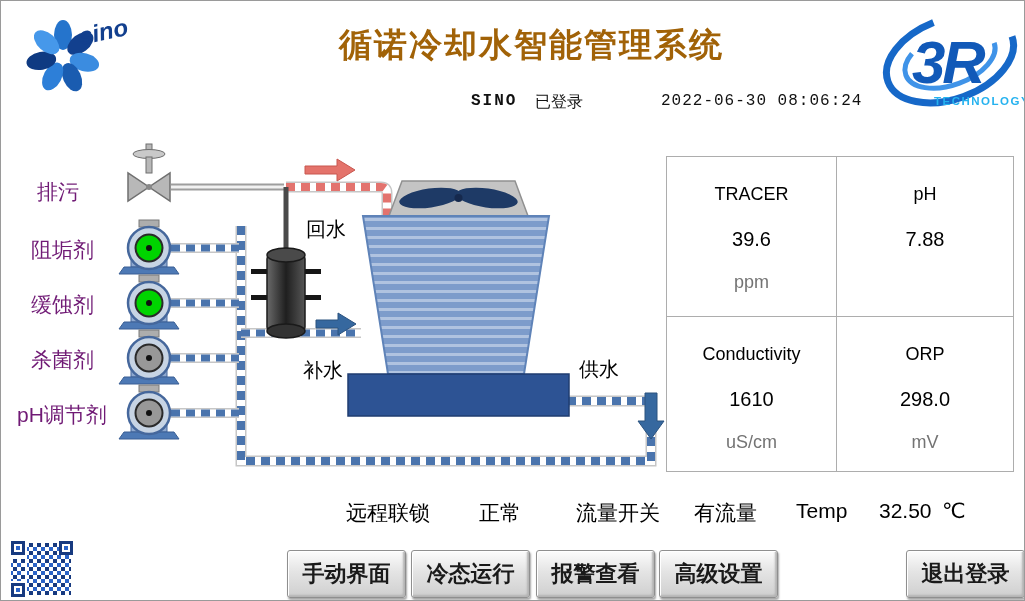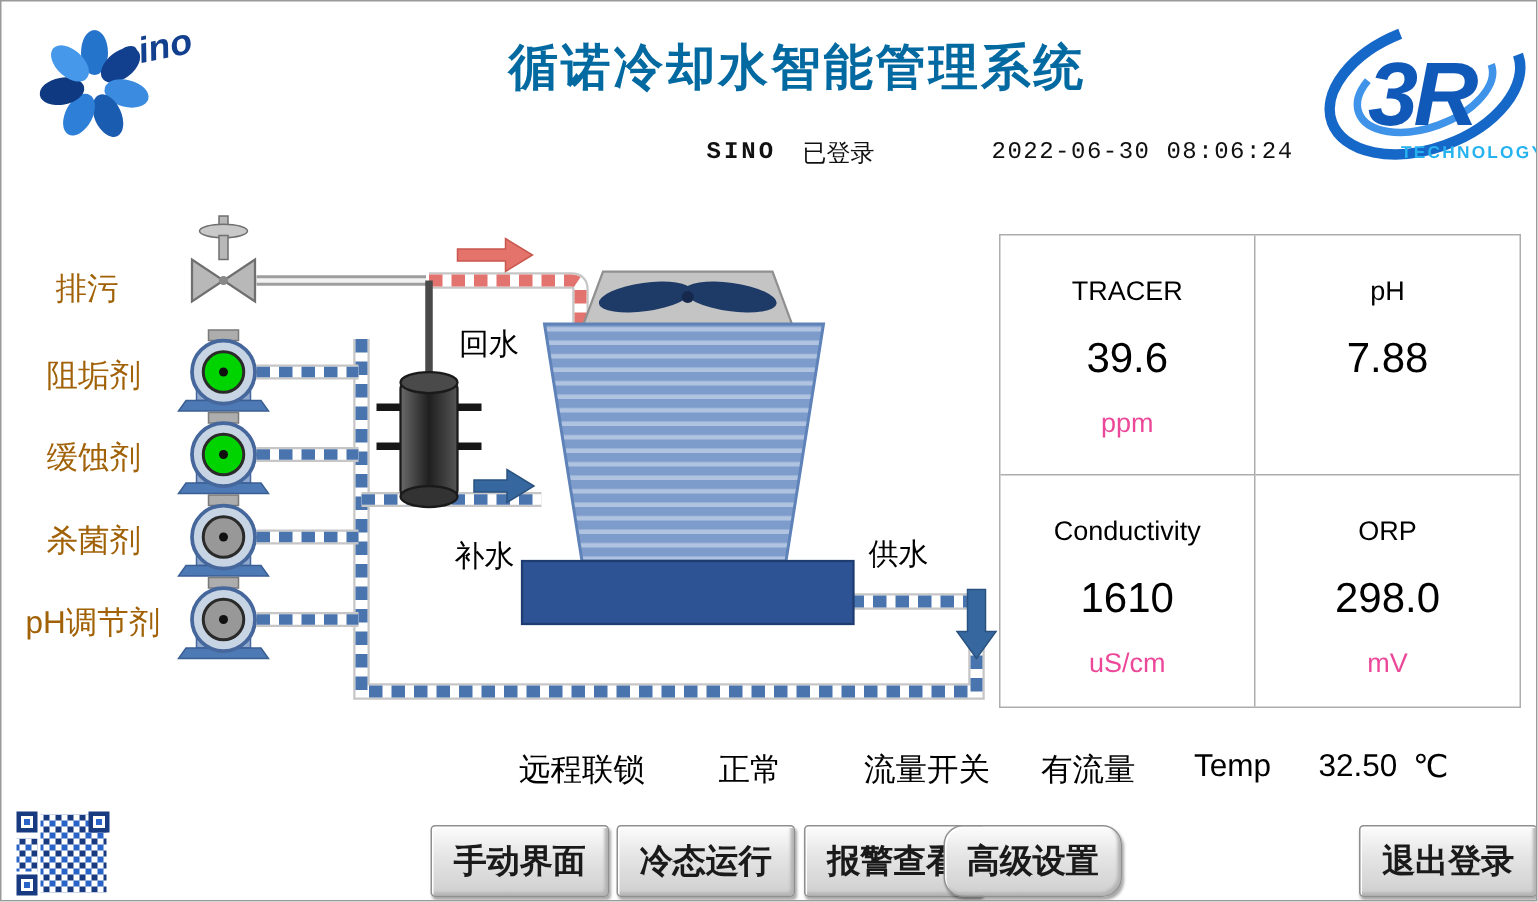--- a/index.html
+++ b/index.html
@@ -1,33 +1,33 @@
 <!DOCTYPE html>
 <html><head>
 <meta charset="utf-8">
 <style>
   html,body{margin:0;padding:0;background:#d7d7d7;font-family:"Liberation Sans","DejaVu Sans",sans-serif;}
   #screen{position:relative;width:1025px;height:601px;background:#ffffff;border:1px solid #9a9a9a;box-sizing:border-box;overflow:hidden;margin:0 auto;}
   .abs{position:absolute;}
-  #page-title{left:0;right:0;top:22px;text-align:center;font-size:33px;font-weight:700;color:#0369a1;letter-spacing:2px;padding-left:38px;}
+  #page-title{left:0;right:0;top:22px;text-align:center;font-size:33px;font-weight:700;color:#a16207;letter-spacing:2px;padding-left:38px;}
   .subhead{top:91px;font-size:16px;color:#111;}
   #user-name{left:470px;font-weight:700;letter-spacing:2px;font-family:"Liberation Mono","DejaVu Sans Mono",monospace;}
   #login-status{left:534px;}
   #datetime{left:660px;letter-spacing:1px;font-family:"Liberation Mono","DejaVu Sans Mono",monospace;}
-  .dlabel{position:absolute;font-size:21px;color:#a16207;white-space:nowrap;}
+  .dlabel{position:absolute;font-size:21px;color:#701a75;white-space:nowrap;}
   .plabel{position:absolute;font-size:20px;color:#000;white-space:nowrap;}
 
   
   #readings{left:665px;top:155px;width:346px;height:314px;border:1px solid #adadad;display:grid;grid-template-columns:170px 1fr;grid-template-rows:160px 1fr;background:#fff;}
   .rcell{display:flex;flex-direction:column;align-items:center;padding-top:22px;box-sizing:border-box;}
   .rcell.bR{border-right:1px solid #adadad;}
   .rcell.bB{border-bottom:1px solid #adadad;}
   .rlabel{font-size:18px;color:#000;line-height:30px;}
-  .rvalue{font-size:28px;color:#000;margin-top:18px;line-height:24px;}
-  .runit{font-size:18px;color:#ec4899;margin-top:20px;line-height:22px;}
+  .rvalue{font-size:20px;color:#000;margin-top:18px;line-height:24px;}
+  .runit{font-size:18px;color:#737373;margin-top:20px;line-height:22px;}
 
   
   .stat{position:absolute;top:498px;font-size:21px;color:#000;white-space:nowrap;}
 
   
   .btn{position:absolute;top:549px;width:117px;height:46px;display:flex;align-items:center;justify-content:center;
        font-size:22px;font-weight:700;color:#1a1a1a;border-radius:3px;cursor:pointer;
        background:linear-gradient(180deg,#fcfcfc,#e4e4e4 45%,#cfcfcf);
        border:1px solid #8f8f8f;
        box-shadow:inset 1px 1px 0 #ffffff,inset -2px -2px 2px #b4b4b4,1px 2px 2px rgba(0,0,0,.35);}
@@ -207,21 +207,21 @@
   <span class="stat" style="left:478px;">正常</span>
   <span class="stat" style="left:575px;">流量开关</span>
   <span class="stat" style="left:693px;text-align:right;">有流量</span>
   <span class="stat" style="left:795px;">Temp</span>
   <span class="stat" style="left:878px;">32.50</span>
   <span class="stat" style="left:941px;">℃</span>
 
   <div class="btn" style="left:286px;">手动界面</div>
   <div class="btn" style="left:410px;">冷态运行</div>
   <div class="btn" style="left:535px;">报警查看</div>
-  <div class="btn" style="left:628px;border-radius:13px;">高级设置</div>
+  <div class="btn" style="left:658px;">高级设置</div>
   <div class="btn" style="left:905px;">退出登录</div>
 
   <svg class="abs" style="left:8px;top:538px;" width="66" height="60" viewBox="0 0 66 60">
     <defs>
       <pattern id="qrp" width="8" height="8" patternUnits="userSpaceOnUse">
         <rect width="4" height="4" fill="#2a63c8"></rect>
         <rect x="4" y="4" width="4" height="4" fill="#173a80"></rect>
       </pattern>
     </defs>
     <rect x="0" y="0" width="66" height="60" fill="#ffffff"></rect>

